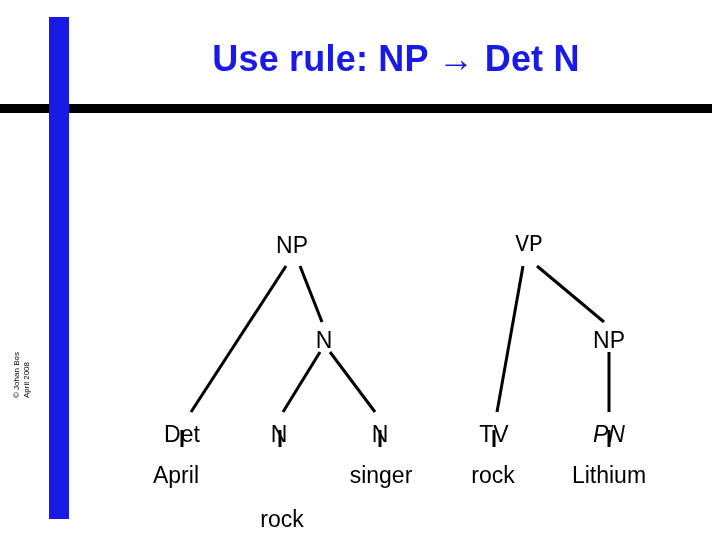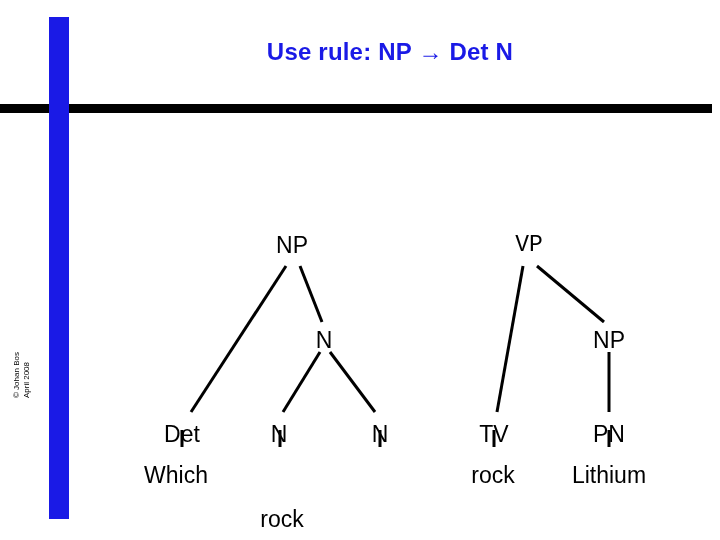--- a/index.html
+++ b/index.html
@@ -26,25 +26,25 @@
     position: absolute;
     left: 49px;
     top: 17px;
     width: 20px;
     height: 502px;
     background: #1a1ae6;
   }
   
   .title {
     position: absolute;
-    left: 70px;
+    left: 76px;
     top: 38px;
     width: 640px;
     text-align: center;
-    font-size: 24px;
+    font-size: 36px;
     font-weight: bold;
     color: #1a1ae6;
     letter-spacing: 0.2px;
     white-space: nowrap;
   }
   
   .rule-short {
     position: absolute;
     left: 0px;
     top: 104px;
@@ -136,20 +136,21 @@
 
   <div id="tree">
       <div class="node" style="left: 292px; top: 232px;">NP</div>
       <div class="node" style="left: 529px; top: 232px; font-family: Liberation Mono, monospace;">VP</div>
       <div class="node" style="left: 324px; top: 327px;">N</div>
       <div class="node" style="left: 609px; top: 327px;">NP</div>
       <div class="node" style="left: 182px; top: 421px;">Det</div>
       <div class="node" style="left: 279px; top: 421px;">N</div>
       <div class="node" style="left: 380px; top: 421px;">N</div>
       <div class="node" style="left: 494px; top: 421px;">TV</div>
-      <div class="node" style="left: 609px; top: 421px;">PN</div>
-      <div class="leaf" style="left: 176px; top: 462px;">Which</div>
+      <div class="node" style="left: 609px; top: 421px; font-style: italic;">PN</div>
+      <div class="leaf" style="left: 176px; top: 462px;">April</div>
       <div class="leaf" style="left: 282px; top: 462px; margin-top: 44px;">rock</div>
+      <div class="leaf" style="left: 381px; top: 462px;">singer</div>
       <div class="leaf" style="left: 493px; top: 462px;">rock</div>
       <div class="leaf" style="left: 609px; top: 462px;">Lithium</div>
     </div>
 
 </div>
 
 </body></html>

